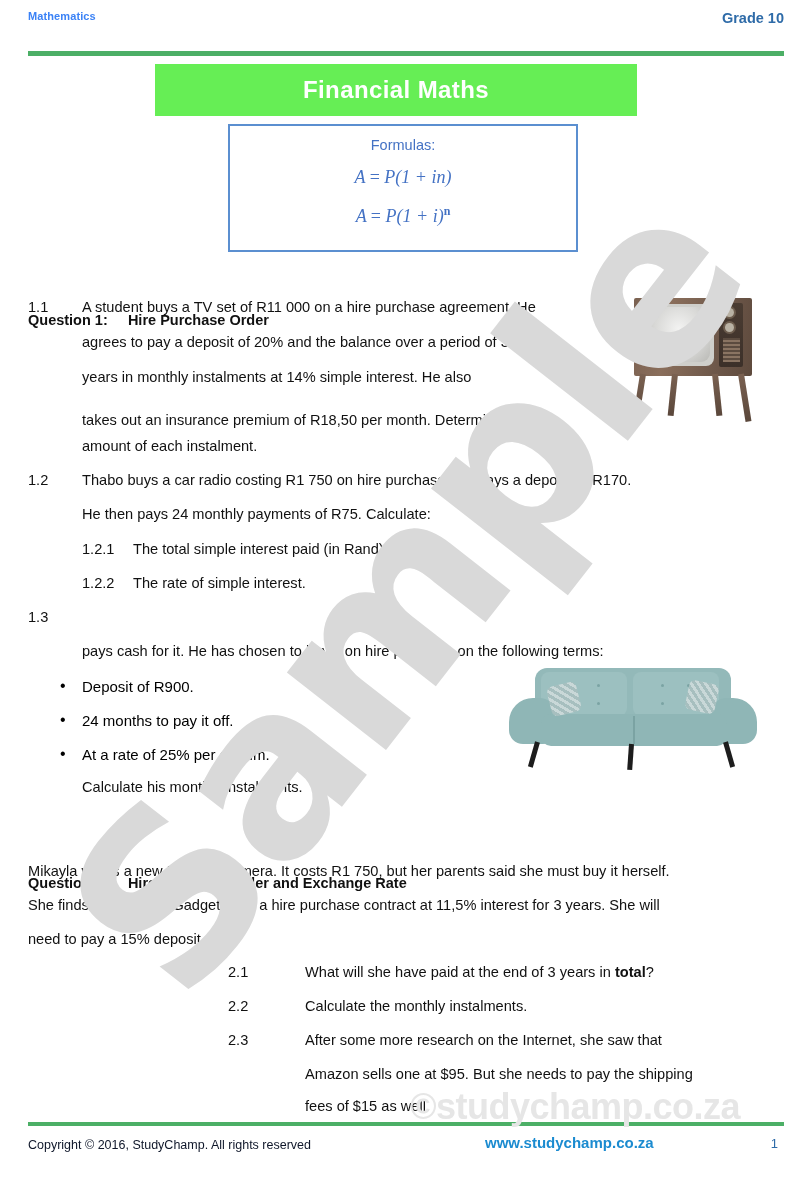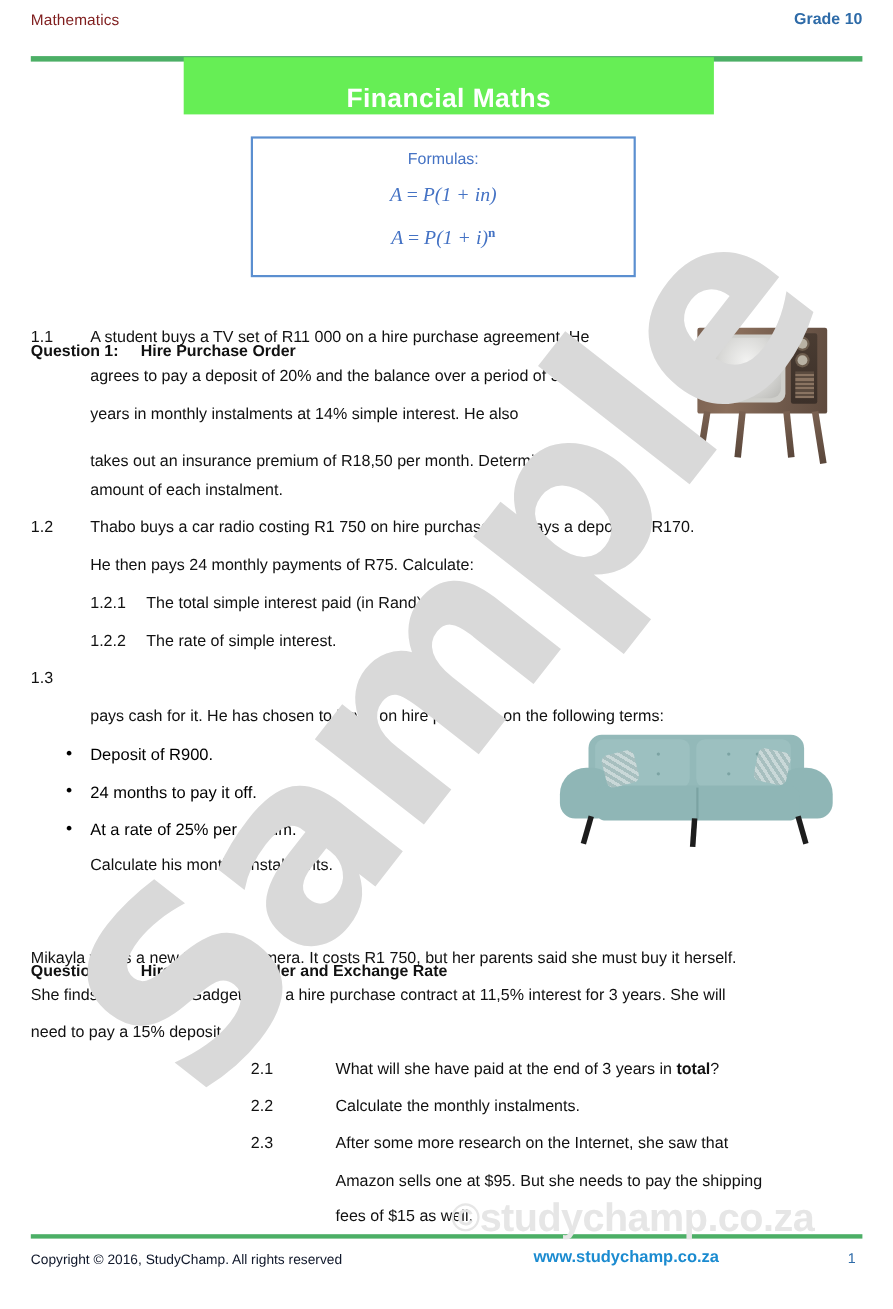--- a/index.html
+++ b/index.html
@@ -8,29 +8,29 @@
     font-family: "Liberation Sans", sans-serif;
     background: #ffffff;
     position: relative;
     overflow: hidden;
   }
 
   .page { position: relative; width: 812px; height: 1190px; background:#fff; }
 
   
   .hdr { position:absolute; top:10px; left:28px; right:28px; height:24px; }
-  .hdr-left { position:absolute; left:0; top:0; font-size:14px; font-weight:normal; color:#7f1d1d; letter-spacing:.1px;}
+  .hdr-left { position:absolute; left:0; top:0; font-size:11px; font-weight:bold; color:#3b82f6; letter-spacing:.1px;}
   .hdr-right { position:absolute; right:0; top:0; font-size:14.5px; font-weight:bold; color:#2E6BA8;}
   .rule-top { position:absolute; top:51px; left:28px; width:756px; height:5px; background:#4CAF66; }
 
   
   .title-banner {
-    position:absolute; top:52px; left:155px; width:482px; height:52px;
+    position:absolute; top:64px; left:155px; width:482px; height:52px;
     background:#66EE55;
-    display:flex; align-items:flex-end; justify-content:center;margin-left:12px;
+    display:flex; align-items:center; justify-content:center;
   }
   .title-banner span {
     color:#ffffff; font-size:24px; font-weight:bold; letter-spacing:.4px;
   }
 
   
   .formula-box {
     position:absolute; top:124px; left:228px; width:350px; height:128px;
     border:2px solid #5B8FD0; background:#ffffff;
     display:flex; flex-direction:column; align-items:center;

